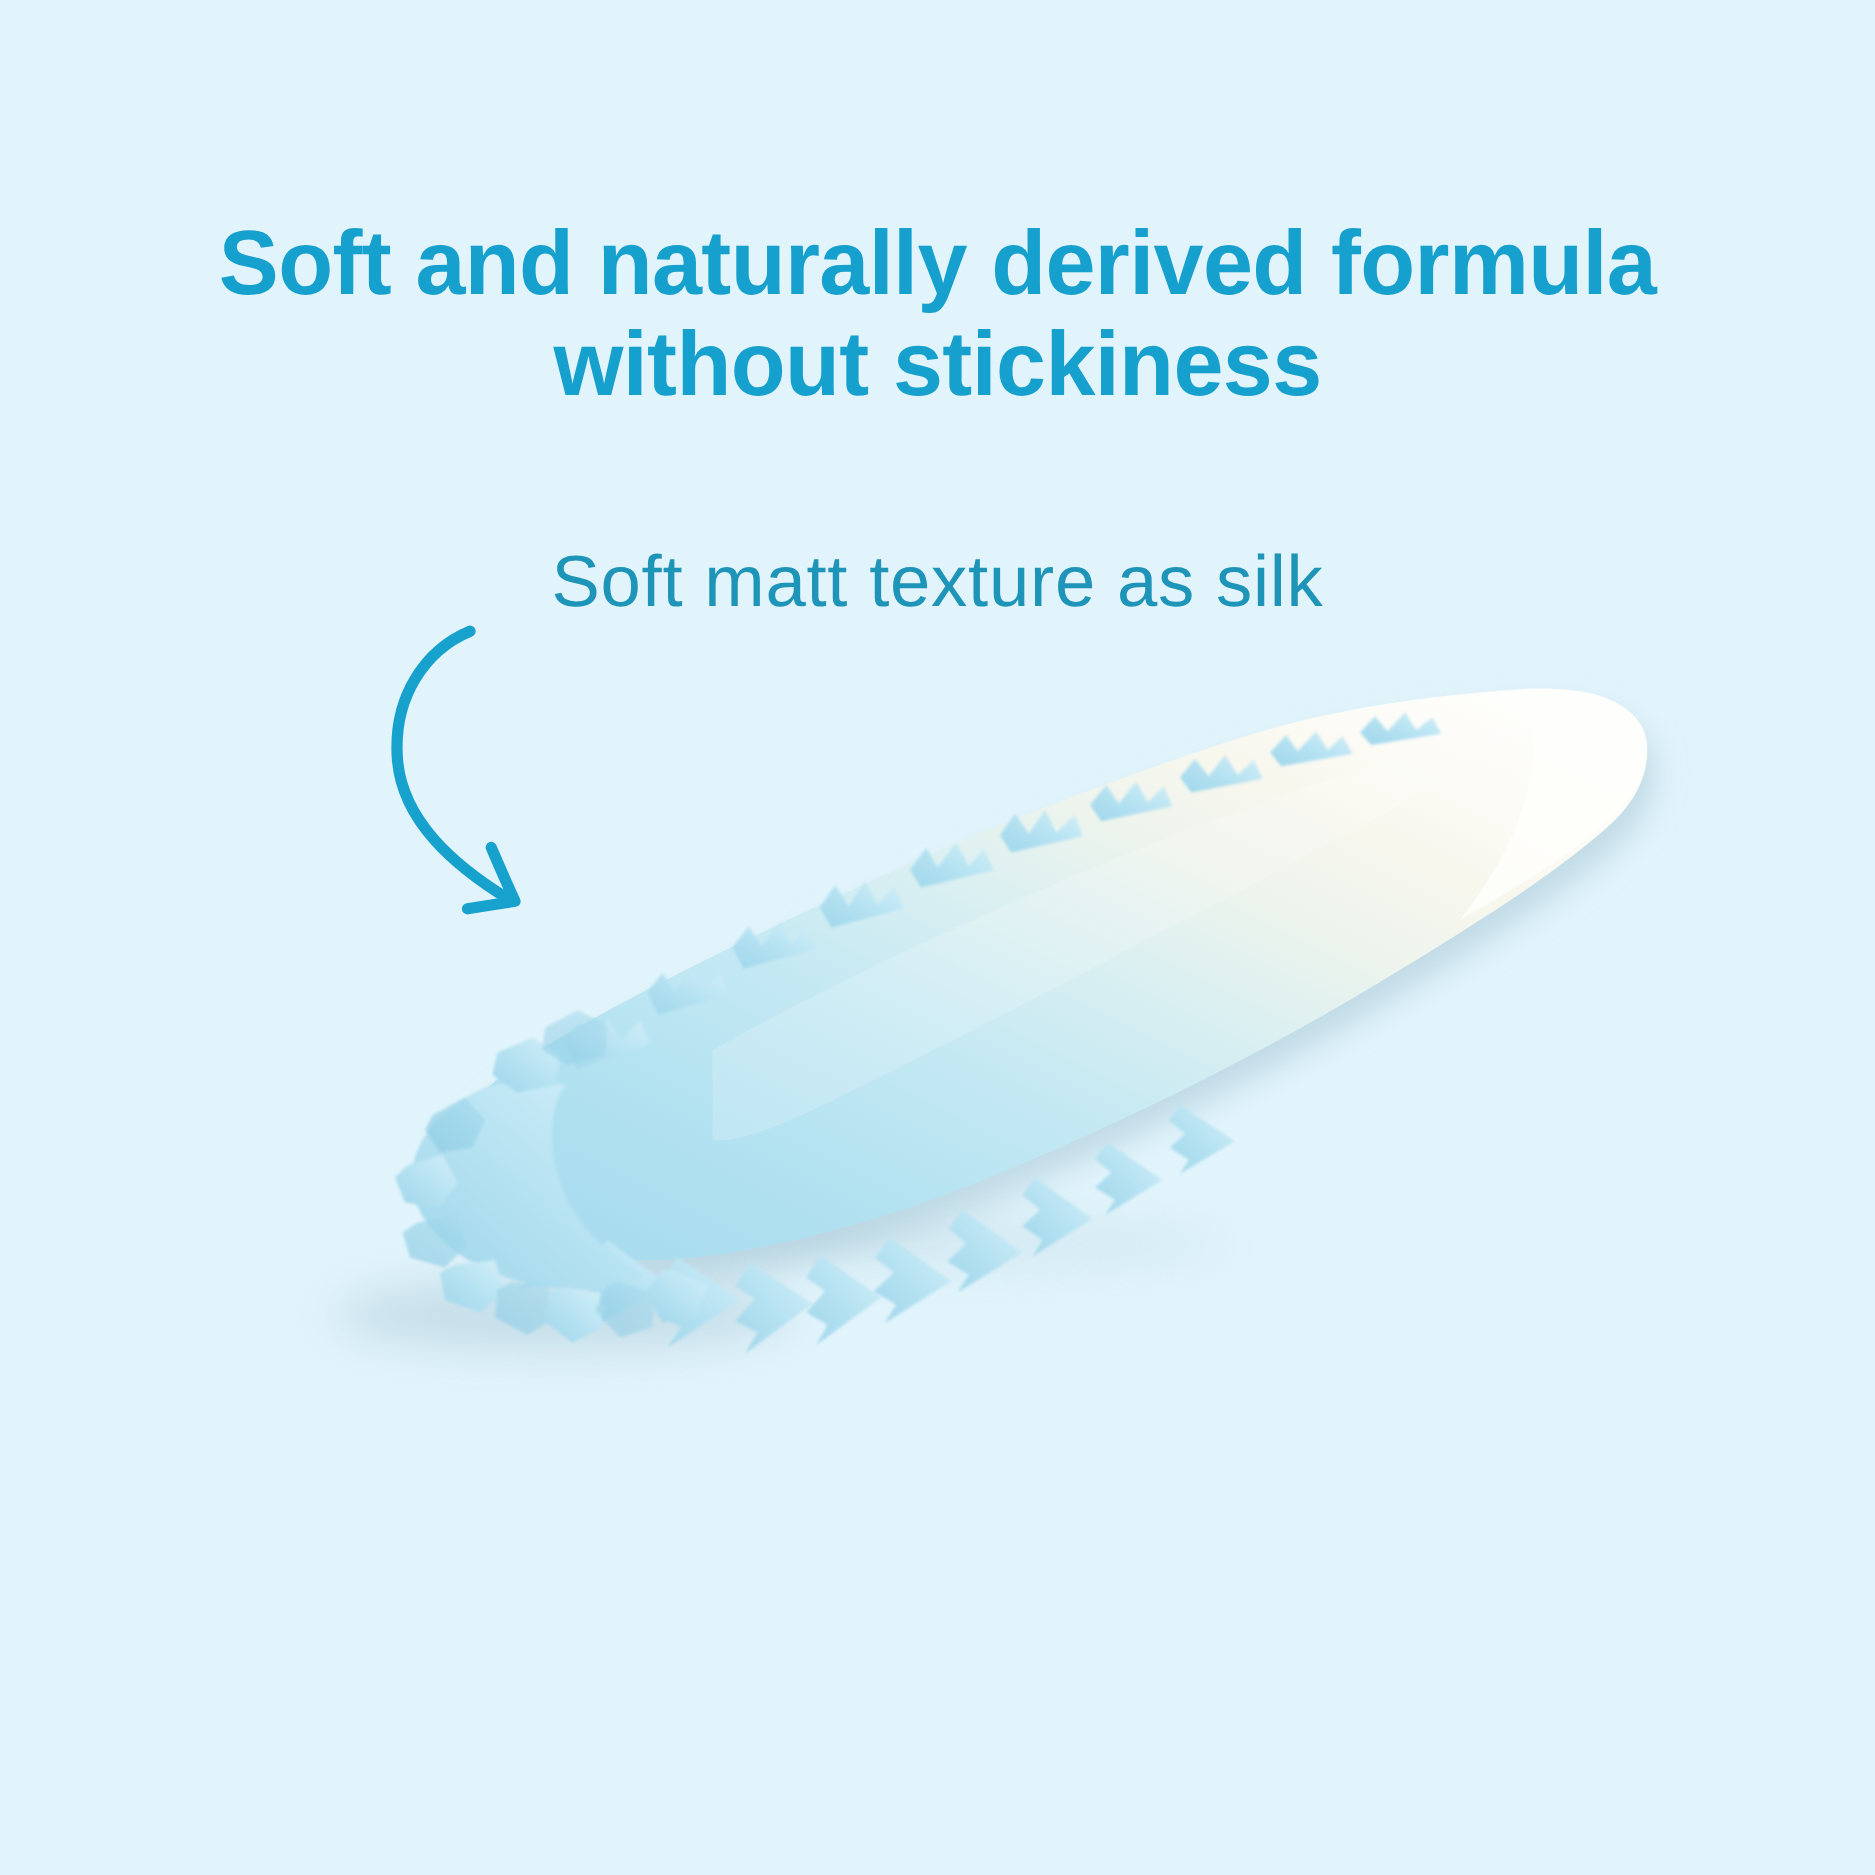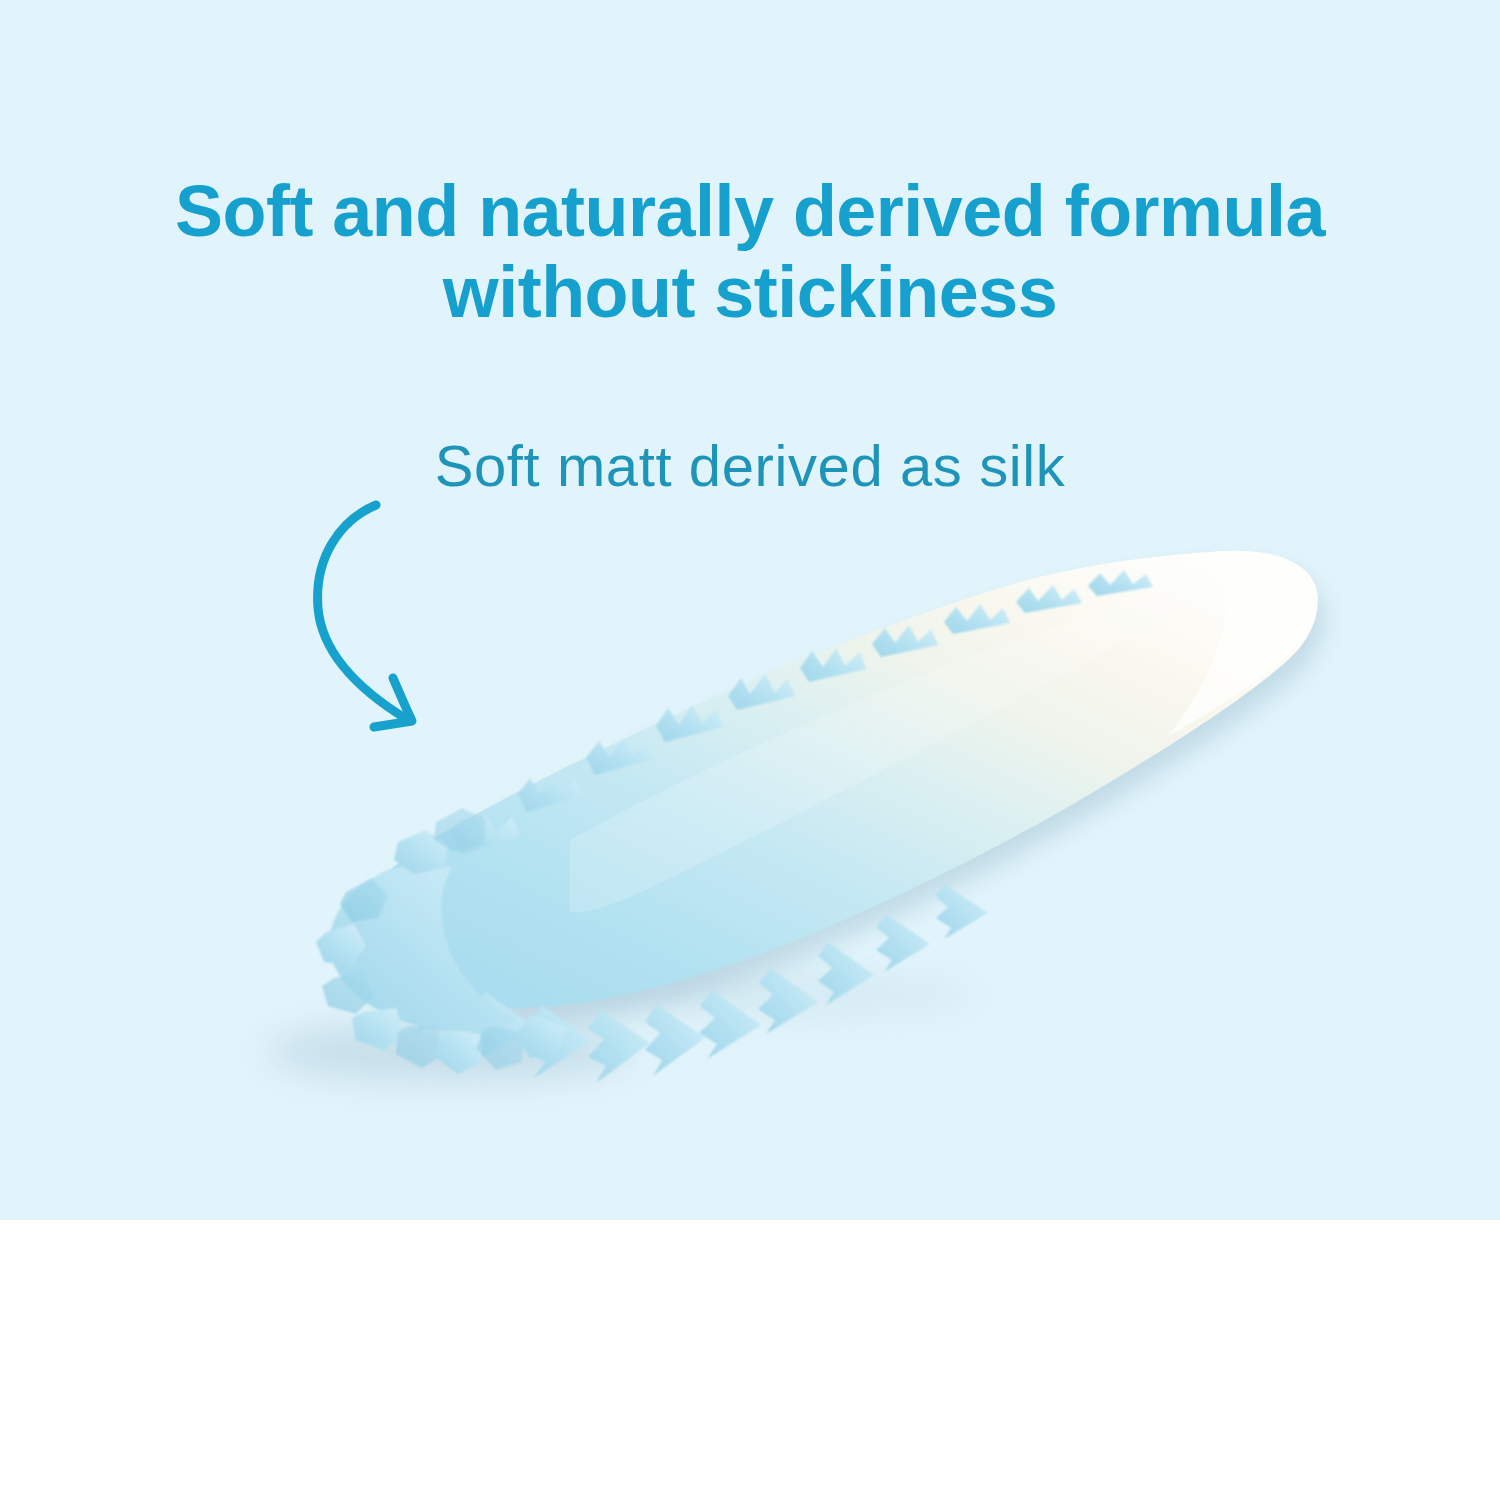--- a/index.html
+++ b/index.html
@@ -9,21 +9,21 @@
   body {
     width: 1500px;
     height: 1500px;
     overflow: hidden;
     font-family: "Liberation Sans", sans-serif;
   }
 
   #page {
     position: relative;
     width: 1500px;
-    height: 1220px;
+    height: 1500px;
     background: #e2f4fb;
     overflow: hidden;
   }
 
   
   .headline {
     position: absolute;
     left: 0;
     top: 170px;
     width: 1500px;
@@ -102,21 +102,21 @@
   }
 </style>
 </head>
 <body>
 
 <div id="page">
 
   <div class="headline">Soft and naturally derived formula
 without stickiness</div>
 
-  <div class="subtitle">Soft matt derived as silk</div>
+  <div class="subtitle">Soft matt texture as silk</div>
 
   <div class="arrow-wrap">
     <svg viewBox="0 0 180 270" width="180" height="270">
       <path d="M 76 25
                C 40 40, 14 78, 18 128
                C 22 176, 62 212, 108 240" fill="none" stroke="#17a2ce" stroke-width="9" stroke-linecap="round"></path>
       <path d="M 93 198
                C 99 212, 106 228, 112 241
                C 100 243, 86 245, 74 247" fill="none" stroke="#17a2ce" stroke-width="9" stroke-linecap="round" stroke-linejoin="round"></path>
     </svg>

